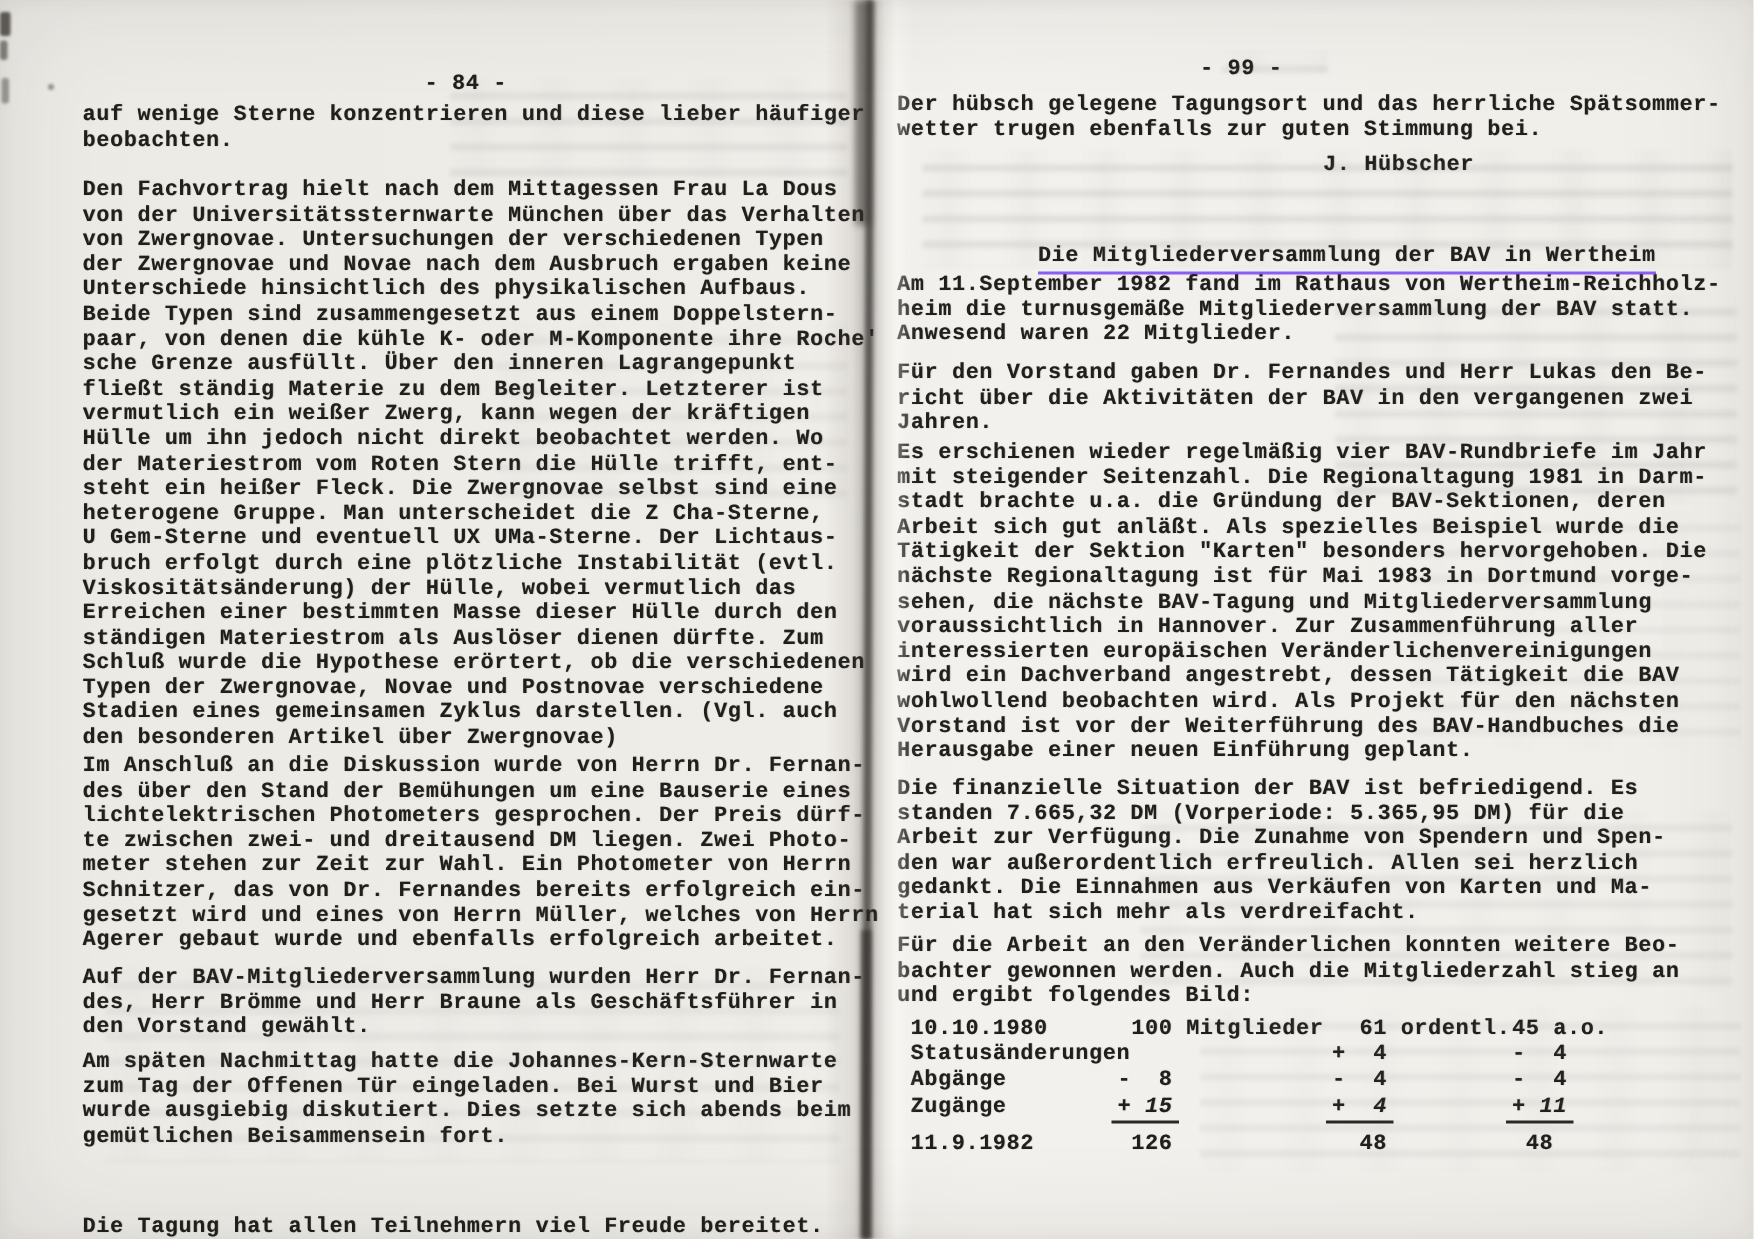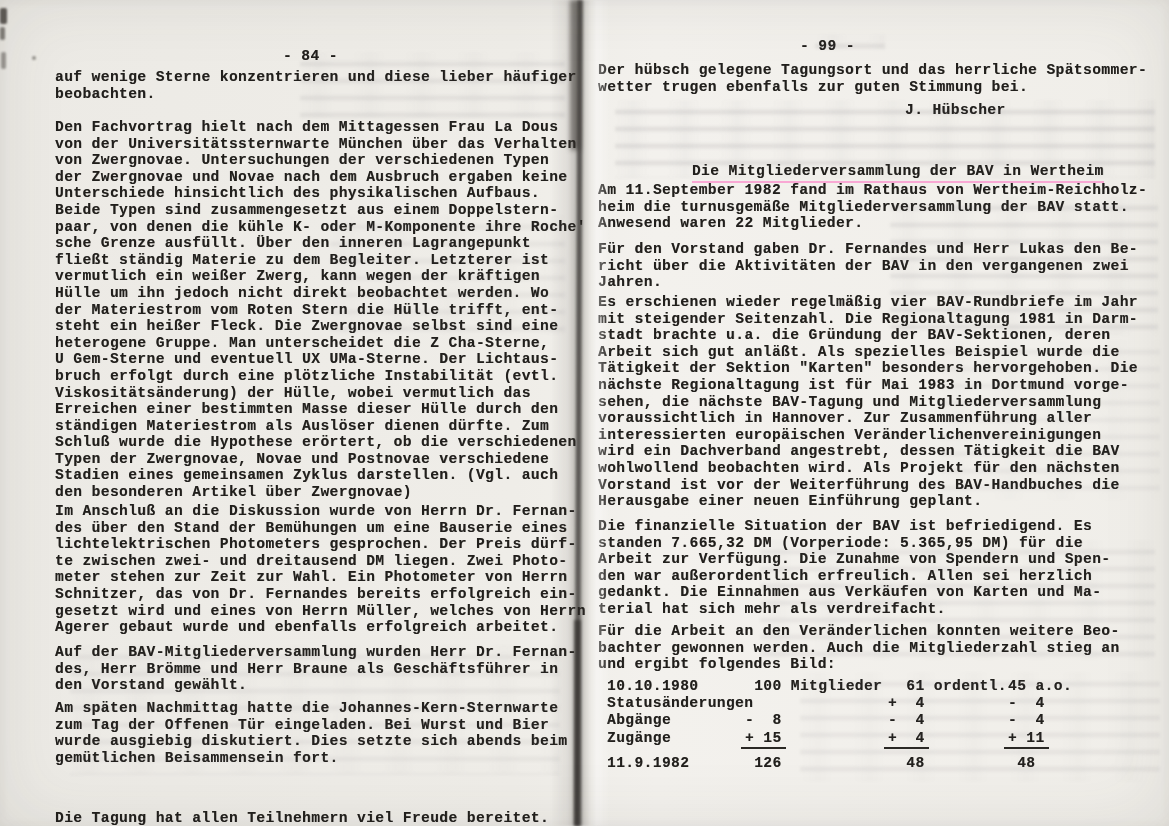--- a/index.html
+++ b/index.html
@@ -11,30 +11,30 @@
   .page{position:absolute;top:0;height:826px;}
   .page.left{left:0;width:585px;}
   .page.right{left:585px;width:584px;padding-left:27px;}
   .txt{
     position:absolute;
     font-size:14.5px;line-height:16.6px;font-weight:700;
     letter-spacing:0.45px;color:#211f1c;
     white-space:pre;
     text-shadow:0.3px 0.3px 0.6px rgba(33,31,28,0.5);
   }
-  .heading-underline{border-bottom:2px solid #f9a8d4;padding-bottom:2px;}
+  .heading-underline{border-bottom:2px solid #8b5cf6;padding-bottom:2px;}
   .mtable{position:absolute;left:22px;top:678px;}
   .trow{display:flex;line-height:17.2px;}
   .trow.last{margin-top:8px;}
   .tcell{
     font-size:14.5px;font-weight:700;letter-spacing:0.45px;color:#211f1c;
     white-space:pre;text-shadow:0.3px 0.3px 0.6px rgba(33,31,28,0.5);
   }
   .c0{width:138px;} .c1{width:143px;} .c2{width:120px;} .c3{width:auto;}
-  .ul{border-bottom:2px solid #2a2824;padding:0 4px 1px 4px;margin:0 -4px;}
+  .ul{border-bottom:2px solid #2a2824;padding:0 4px 1px 4px;margin:0 -4px;font-style:italic;}
   
   .fold{
     position:absolute;left:550px;top:0;width:64px;height:826px;pointer-events:none;
     background:linear-gradient(90deg,
       rgba(70,64,58,0) 0%,
       rgba(70,64,58,0.10) 28%,
       rgba(60,55,50,0.26) 40%,
       rgba(38,35,32,0.45) 46%,
       rgba(60,55,50,0.20) 52%,
       rgba(150,145,138,0.08) 62%,
@@ -112,21 +112,21 @@
 zum Tag der Offenen Tür eingeladen. Bei Wurst und Bier
 wurde ausgiebig diskutiert. Dies setzte sich abends beim
 gemütlichen Beisammensein fort.</div>
     <div class="txt" style="left:55px;top:810px">Die Tagung hat allen Teilnehmern viel Freude bereitet.</div>
   </section>
 
   <section class="page right">
     <div class="txt" style="left:215px;top:38px">- 99 -</div>
     <div class="txt" style="left:13px;top:62px">Der hübsch gelegene Tagungsort und das herrliche Spätsommer-
 wetter trugen ebenfalls zur guten Stimmung bei.</div>
-    <div class="txt" style="left:320px;top:102px">J. Hübscher</div>
+    <div class="txt" style="left:297px;top:102px">J. Hübscher</div>
     <div class="txt" style="left:52px;top:146px">
       <span class="heading-underline">Die Mitgliederversammlung der BAV in Wertheim</span>
     </div>
     <div class="txt" style="left:13px;top:182px">Am 11.September 1982 fand im Rathaus von Wertheim-Reichholz-
 heim die turnusgemäße Mitgliederversammlung der BAV statt.
 Anwesend waren 22 Mitglieder.</div>
     <div class="txt" style="left:13px;top:241px">Für den Vorstand gaben Dr. Fernandes und Herr Lukas den Be-
 richt über die Aktivitäten der BAV in den vergangenen zwei
 Jahren.</div>
     <div class="txt" style="left:13px;top:294px">Es erschienen wieder regelmäßig vier BAV-Rundbriefe im Jahr

